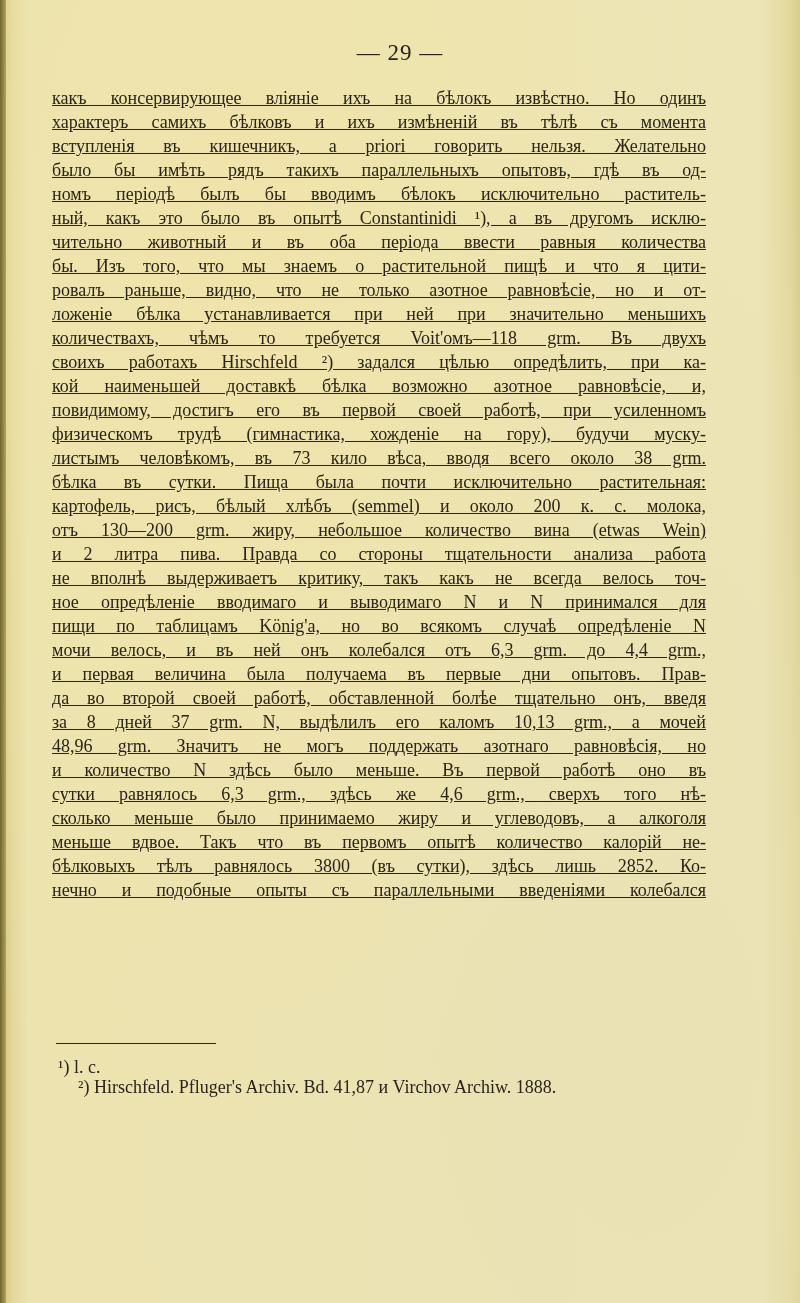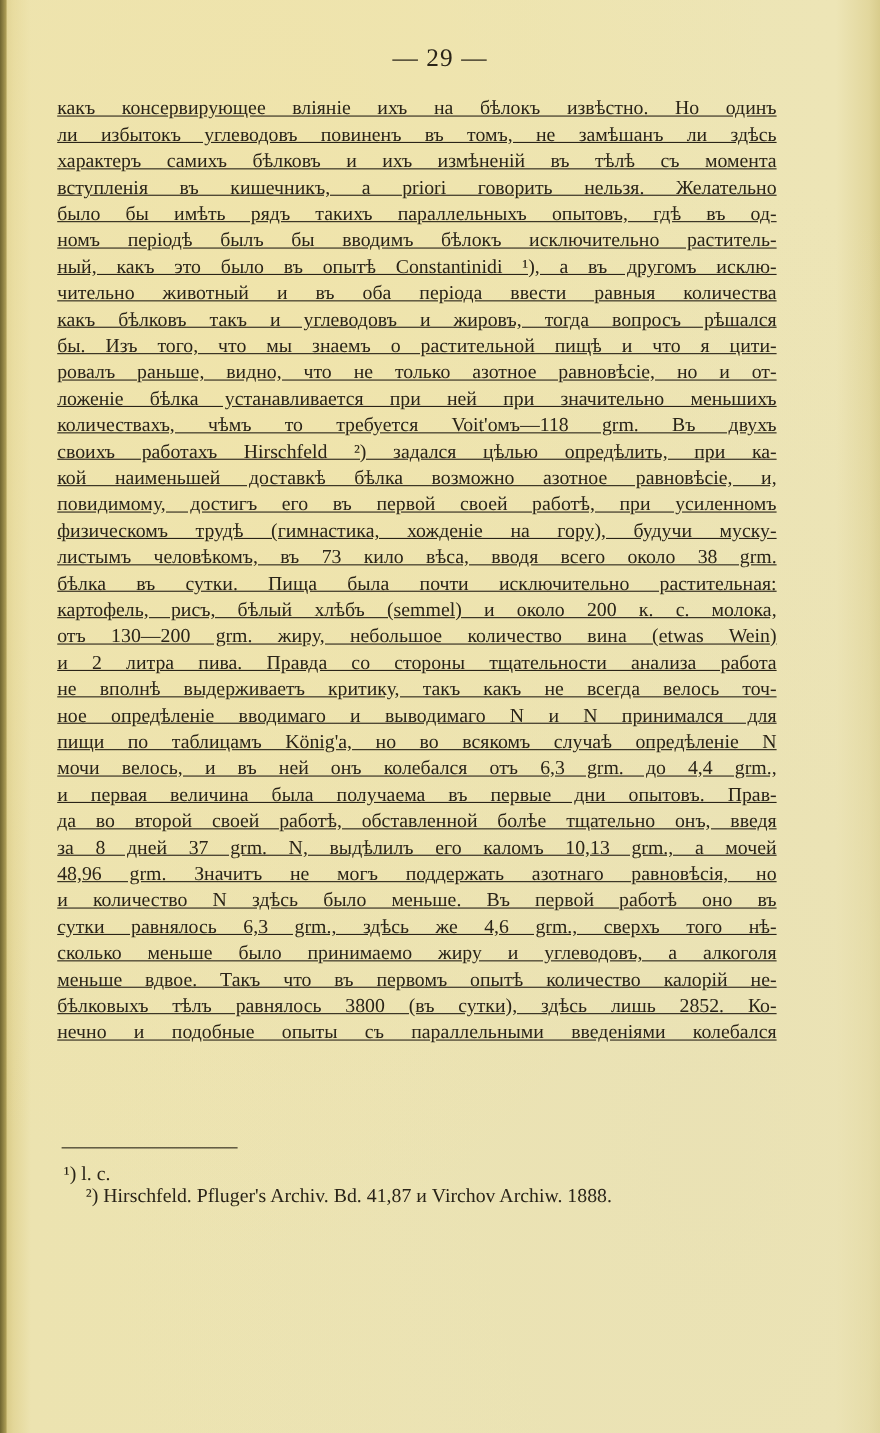--- a/index.html
+++ b/index.html
@@ -71,28 +71,26 @@
   </style>
 </head>
 <body>
 
 <div class="spine"></div>
 
 <div class="page-number">— 29 —</div>
 
 <div class="body-text">
   <span class="line" style="display: block; width: 654px;">какъ консервирующее вліяніе ихъ на бѣлокъ извѣстно. Но одинъ</span>
-  <span class="line" style="display: block; width: 654px;">ли избытокъ углеводовъ повиненъ въ томъ, не замѣшанъ ли здѣсь</span>
   <span class="line" style="display: block; width: 654px;">характеръ самихъ бѣлковъ и ихъ измѣненій въ тѣлѣ съ момента</span>
   <span class="line" style="display: block; width: 654px;">вступленія въ кишечникъ, а priori говорить нельзя. Желательно</span>
   <span class="line" style="display: block; width: 654px;">было бы имѣть рядъ такихъ параллельныхъ опытовъ, гдѣ въ од-</span>
   <span class="line" style="display: block; width: 654px;">номъ періодѣ былъ бы вводимъ бѣлокъ исключительно раститель-</span>
   <span class="line" style="display: block; width: 654px;">ный, какъ это было въ опытѣ Constantinidi ¹), а въ другомъ исклю-</span>
   <span class="line" style="display: block; width: 654px;">чительно животный и въ оба періода ввести равныя количества</span>
-  <span class="line" style="display: block; width: 654px;">какъ бѣлковъ такъ и углеводовъ и жировъ, тогда вопросъ рѣшался</span>
   <span class="line" style="display: block; width: 654px;">бы. Изъ того, что мы знаемъ о растительной пищѣ и что я цити-</span>
   <span class="line" style="display: block; width: 654px;">ровалъ раньше, видно, что не только азотное равновѣсіе, но и от-</span>
   <span class="line" style="display: block; width: 654px;">ложеніе бѣлка устанавливается при ней при значительно меньшихъ</span>
   <span class="line" style="display: block; width: 654px;">количествахъ, чѣмъ то требуется Voit'омъ—118 grm. Въ двухъ</span>
   <span class="line" style="display: block; width: 654px;">своихъ работахъ Hirschfeld ²) задался цѣлью опредѣлить, при ка-</span>
   <span class="line" style="display: block; width: 654px;">кой наименьшей доставкѣ бѣлка возможно азотное равновѣсіе, и,</span>
   <span class="line" style="display: block; width: 654px;">повидимому, достигъ его въ первой своей работѣ, при усиленномъ</span>
   <span class="line" style="display: block; width: 654px;">физическомъ трудѣ (гимнастика, хожденіе на гору), будучи муску-</span>
   <span class="line" style="display: block; width: 654px;">листымъ человѣкомъ, въ 73 кило вѣса, вводя всего около 38 grm.</span>
   <span class="line" style="display: block; width: 654px;">бѣлка въ сутки. Пища была почти исключительно растительная:</span>

